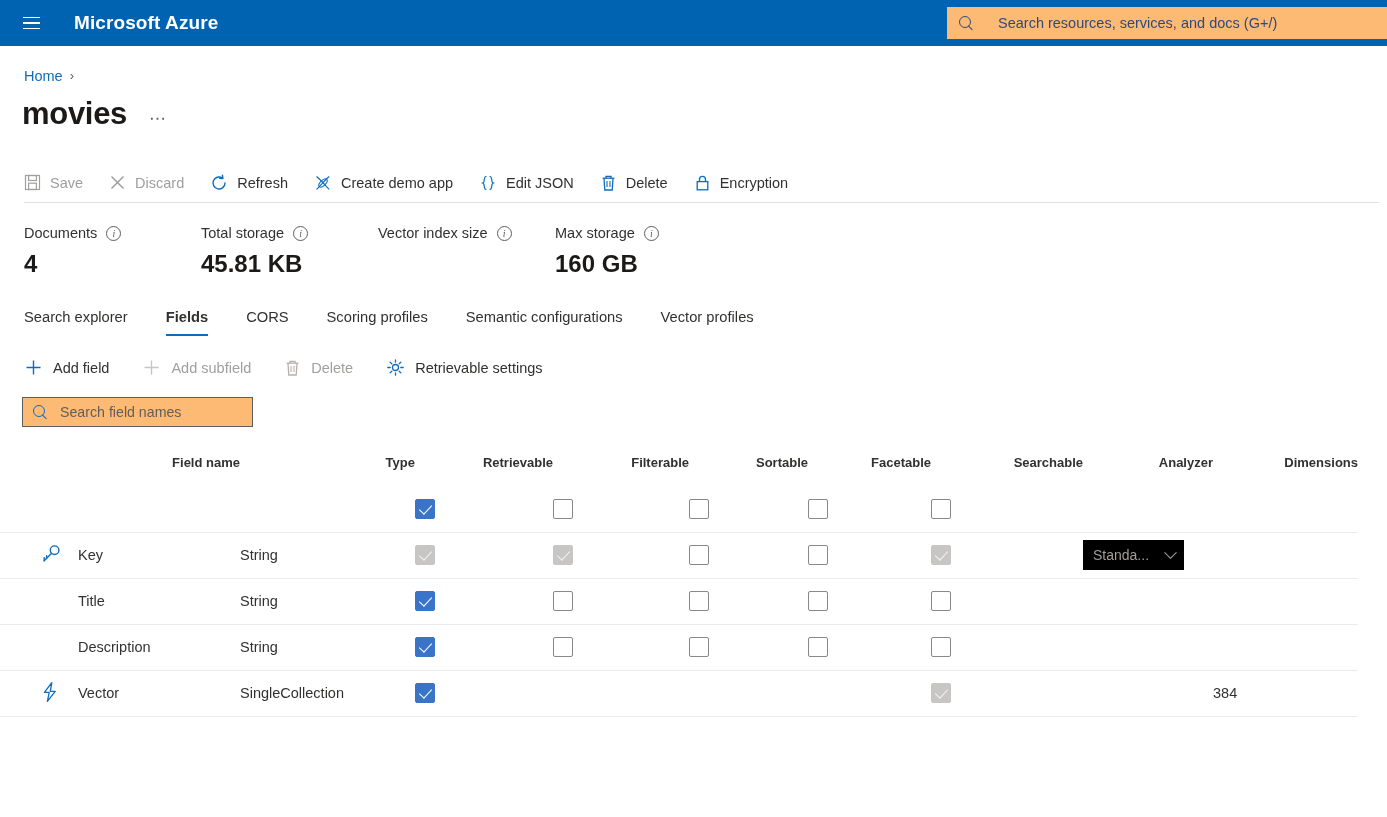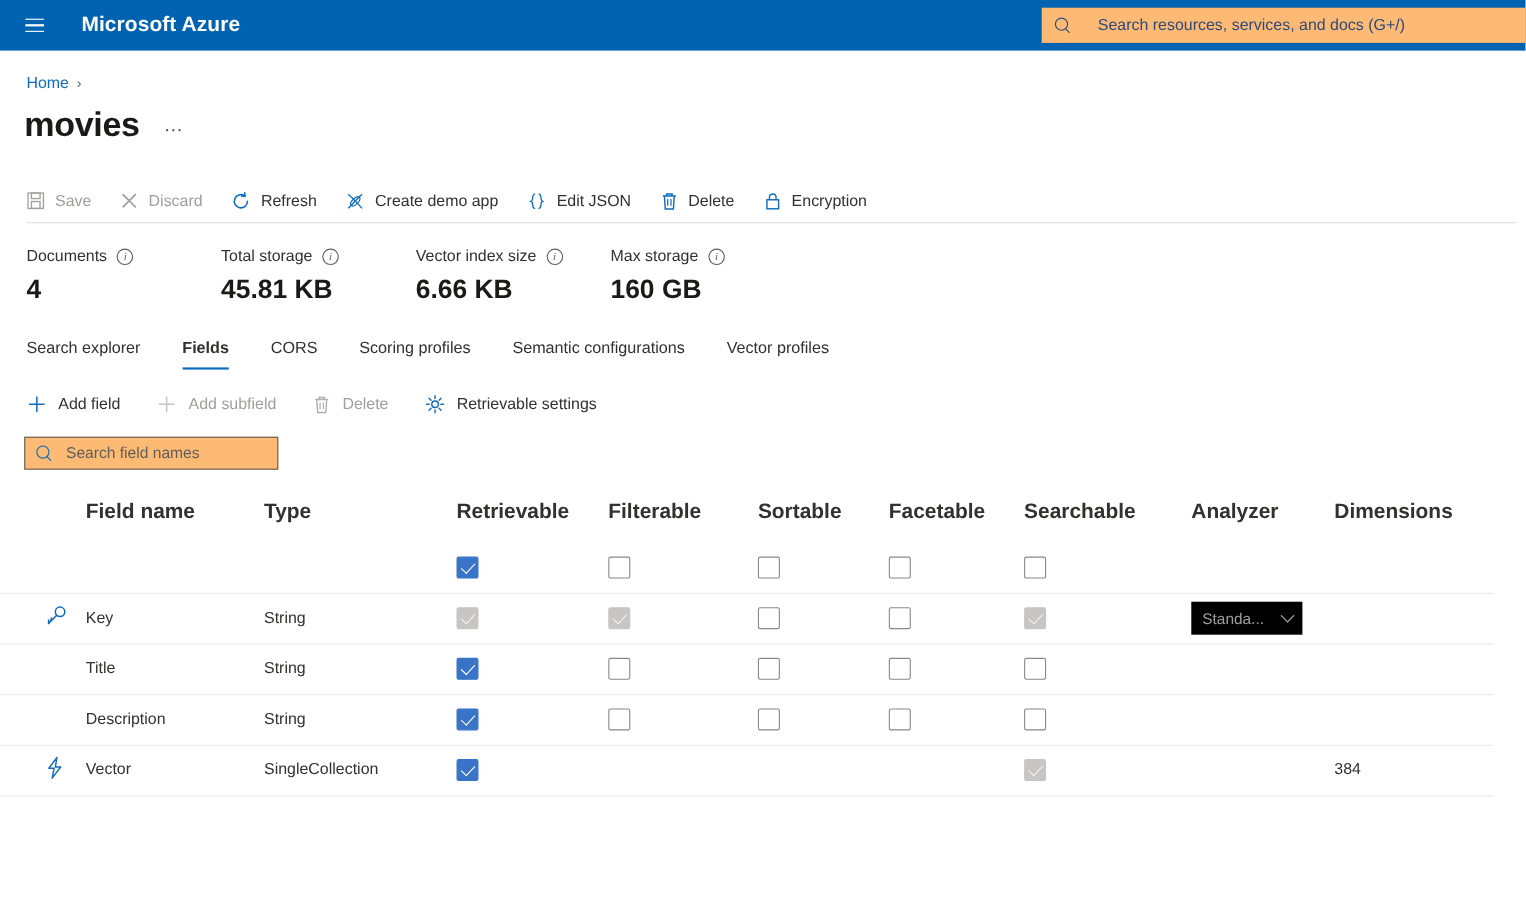--- a/index.html
+++ b/index.html
@@ -223,22 +223,22 @@
   }
 
   
   .tbl {
     margin: 28px 0 0 0;
     width: 1358px;
     border-collapse: collapse;
     table-layout: fixed;
   }
   .tbl th {
-    text-align: left;
-    font-size: 19px;
+    text-align: right;
+    font-size: 13px;
     font-weight: bold;
     color: #323130;
     padding: 0 0 16px 0;
     vertical-align: bottom;
   }
   .tbl td {
     font-size: 14.5px;
     color: #323130;
     padding: 0;
     height: 46px;
@@ -408,21 +408,20 @@
       <span>Total storage</span>
       <span class="info-ico">i</span>
     </div>
     <div class="stat-val">45.81 KB</div>
   </div>
   <div class="stat">
     <div class="stat-head">
       <span>Vector index size</span>
       <span class="info-ico">i</span>
     </div>
-    <div class="stat-val">6.66 KB</div>
   </div>
   <div class="stat">
     <div class="stat-head">
       <span>Max storage</span>
       <span class="info-ico">i</span>
     </div>
     <div class="stat-val">160 GB</div>
   </div>
 </div>
 

